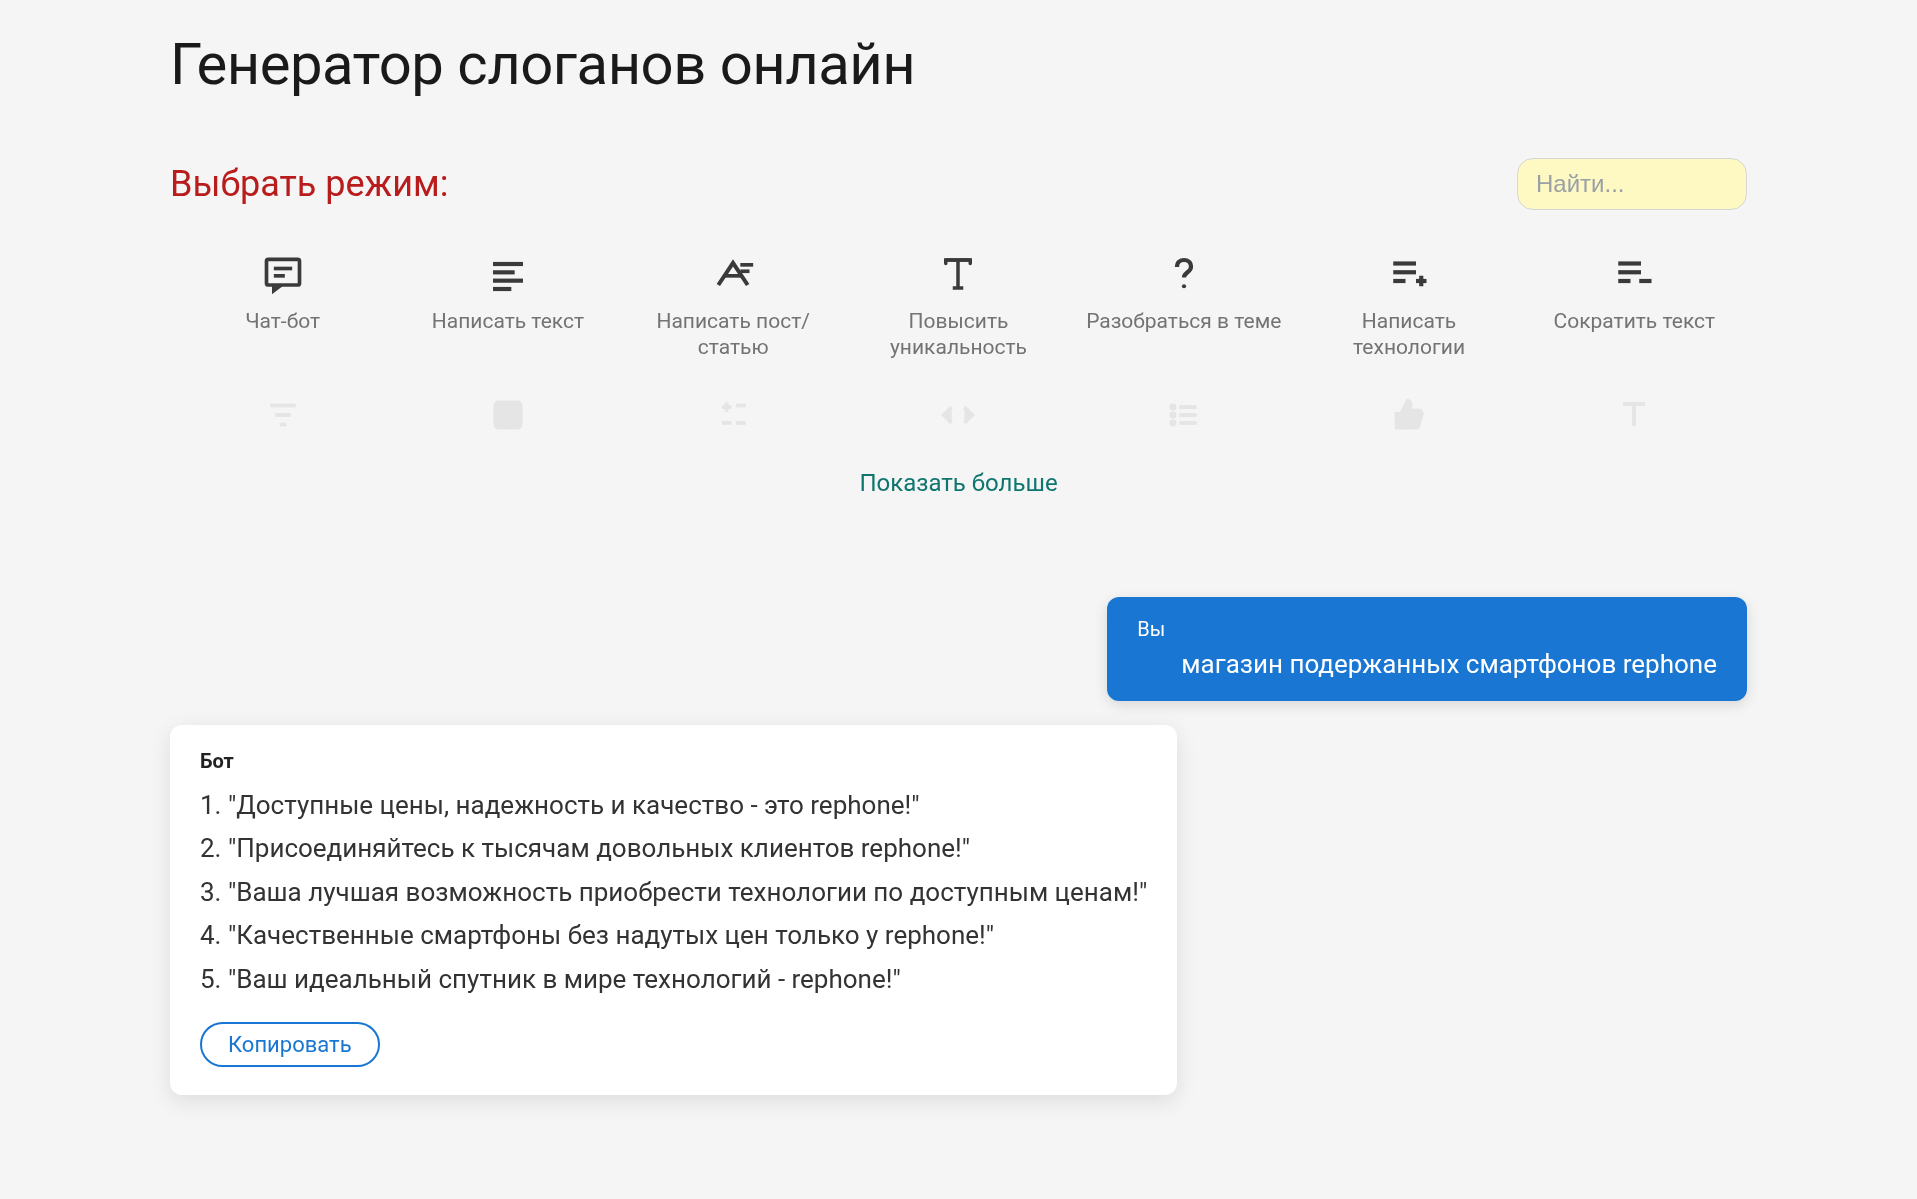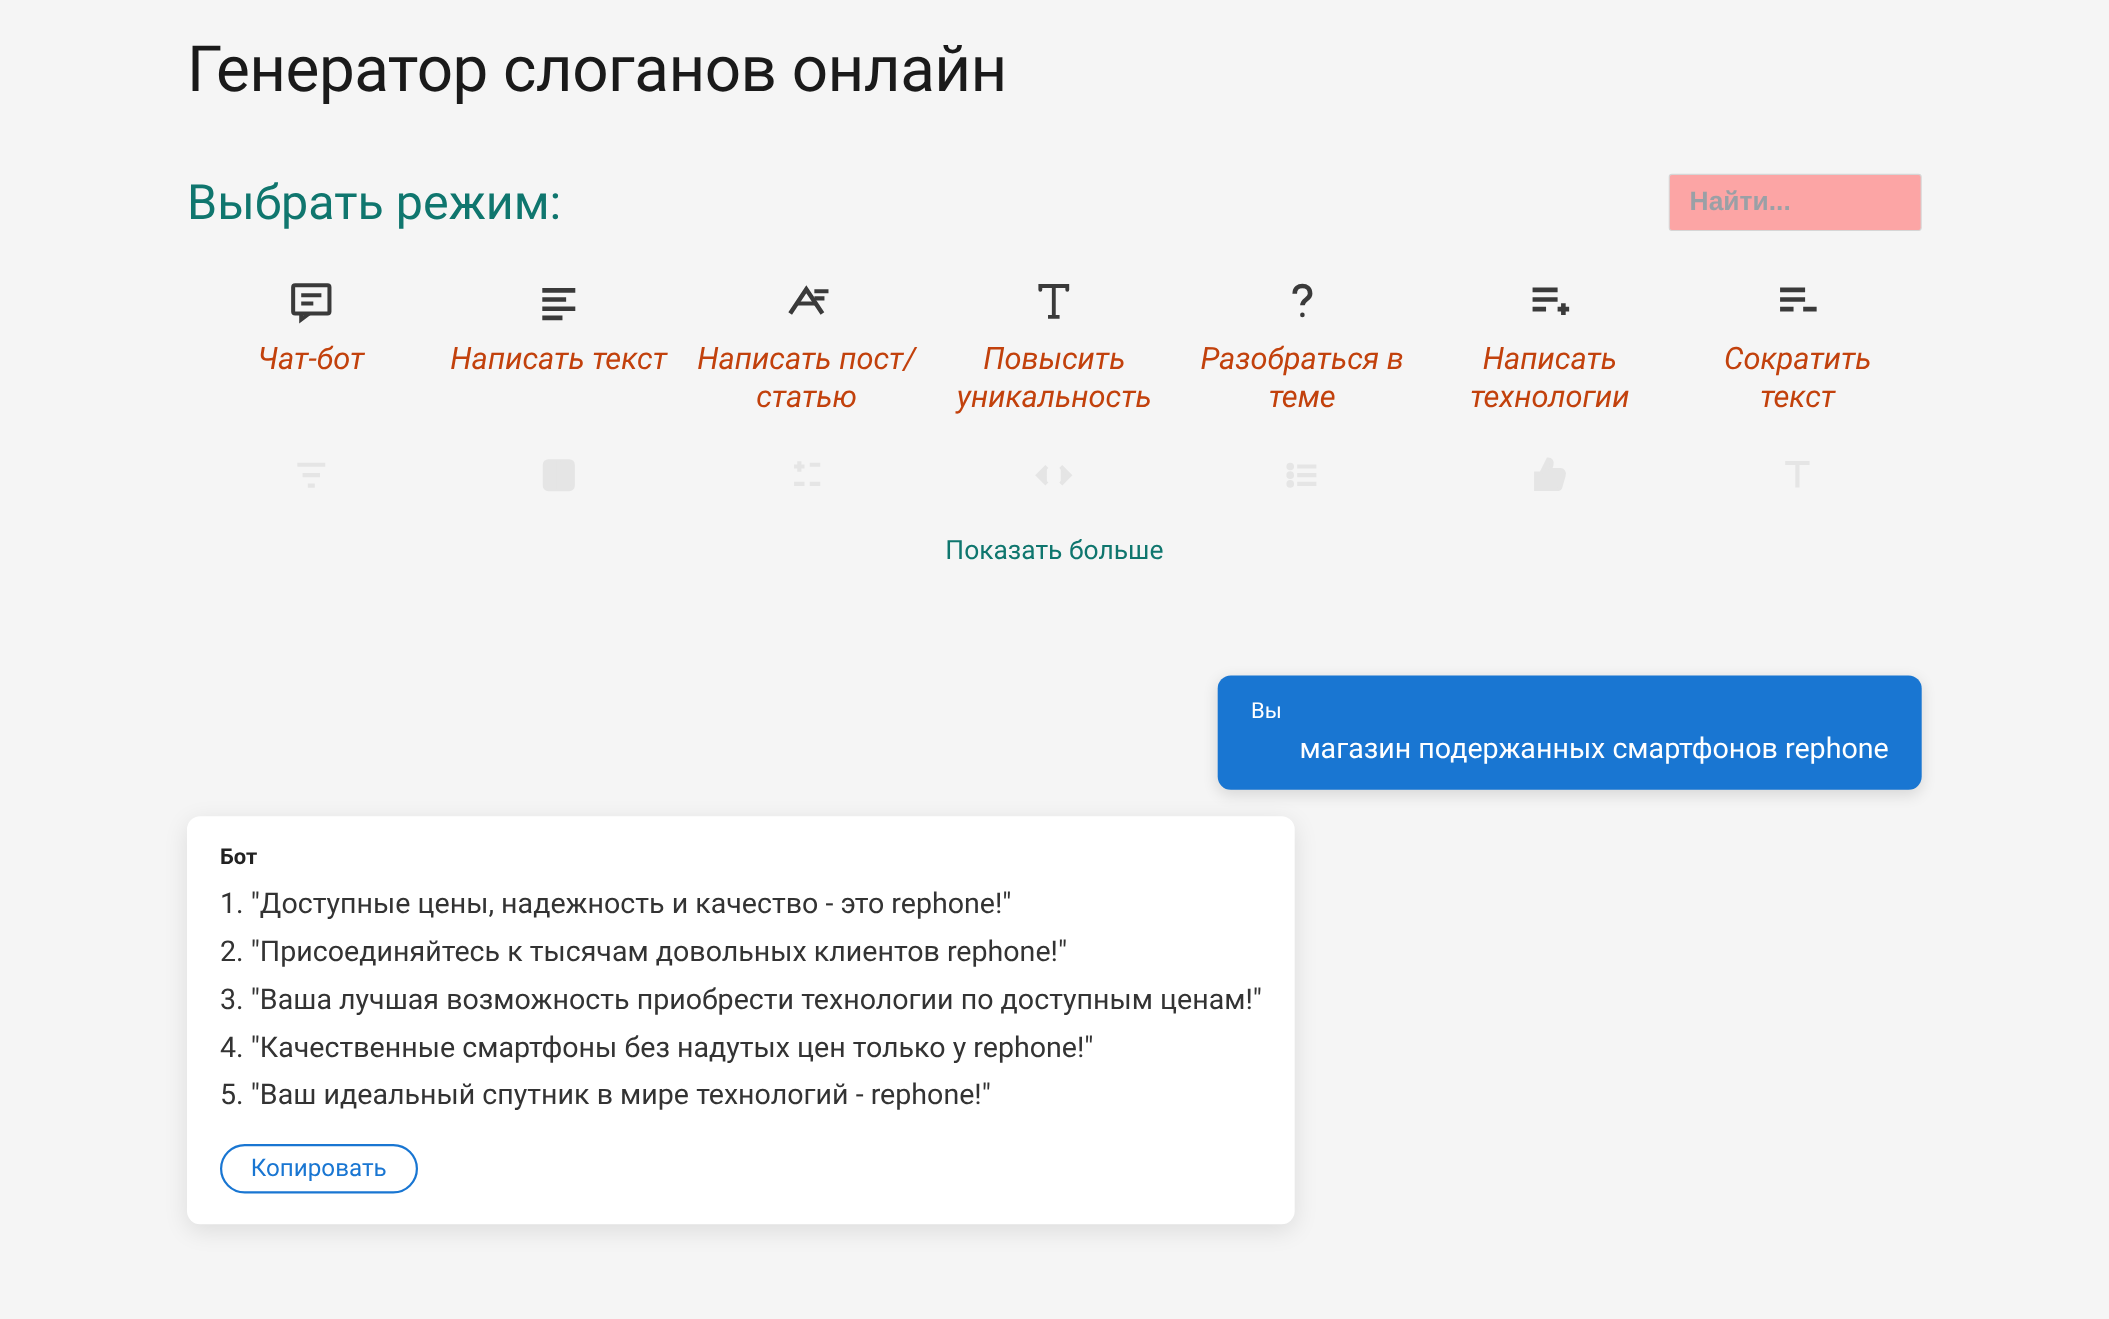--- a/index.html
+++ b/index.html
@@ -21,34 +21,33 @@
     letter-spacing: -0.5px;
     margin-bottom: 60px;
   }
   .mode-row {
     display: flex;
     justify-content: space-between;
     align-items: center;
     margin-bottom: 40px;
   }
   .mode-label {
-    font-size: 44px;
-    color: #0f766e;
+    font-size: 36px;
+    color: #b91c1c;
     font-weight: 400;
   }
   .search-box {
     width: 230px;
     height: 52px;
     border: 1px solid #d6d6d6;
-    border-radius: 3px;
-    background: #fca5a5;
+    border-radius: 16px;
+    background: #fef9c3;
     font-size: 24px;
     padding: 0 18px;
     color: #555;
-    font-weight: bold;
   }
   .search-box::placeholder { color: #9aa0a6; }
   .modes-grid {
     display: flex;
     justify-content: space-between;
     gap: 0;
     margin-bottom: 30px;
   }
   .mode-item {
     flex: 1;
@@ -62,25 +61,24 @@
   .mode-item .icon {
     width: 48px;
     height: 48px;
     display: flex;
     align-items: center;
     justify-content: center;
     margin-bottom: 10px;
     color: #3a3a3a;
   }
   .mode-item .label {
-    font-size: 28px;
+    font-size: 21px;
     line-height: 1.25;
-    color: #c2410c;
-    font-weight: 400;
-    font-style: italic;
+    color: #737373;
+    font-weight: 400;
   }
   .modes-grid.faded .mode-item .icon { color: #e5e5e5; }
   .modes-grid.faded { margin-top: 30px; margin-bottom: 10px; }
   .modes-grid.faded .mode-item .icon svg { stroke: #e5e5e5; fill: #e5e5e5; }
   .show-more {
     text-align: center;
     font-size: 24px;
     color: #0f766e;
     margin-top: 20px;
     margin-bottom: 100px;

